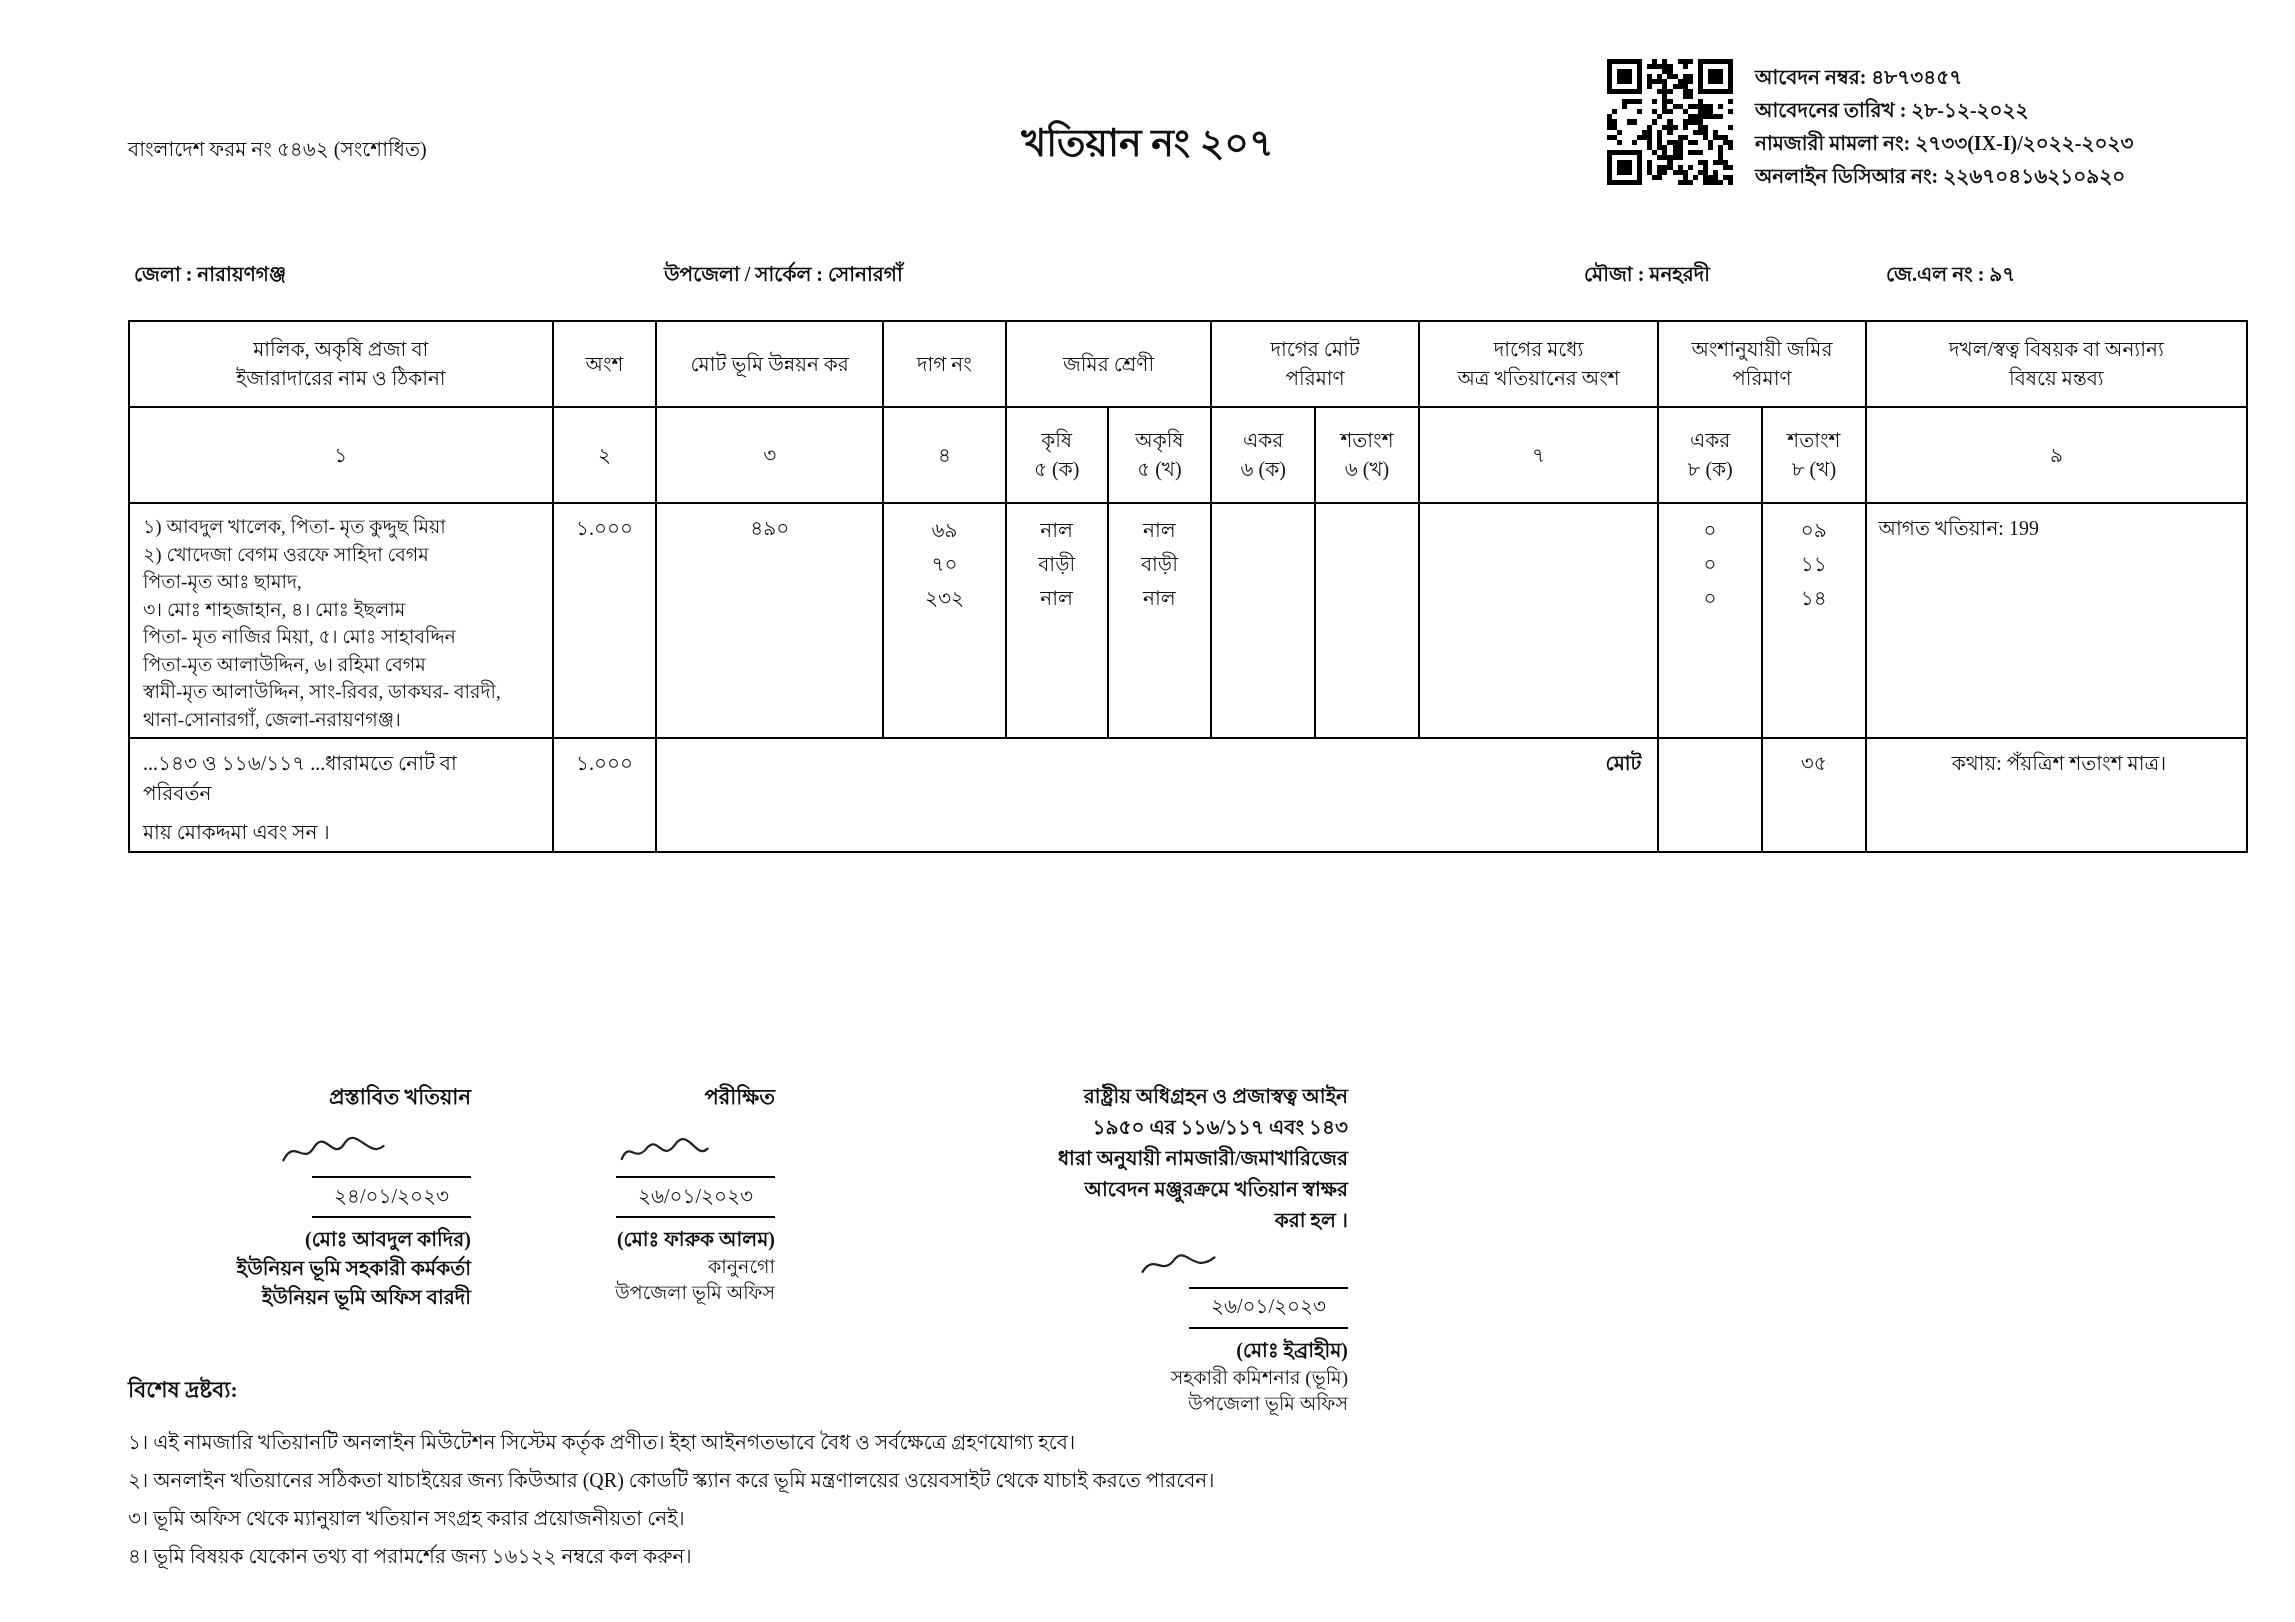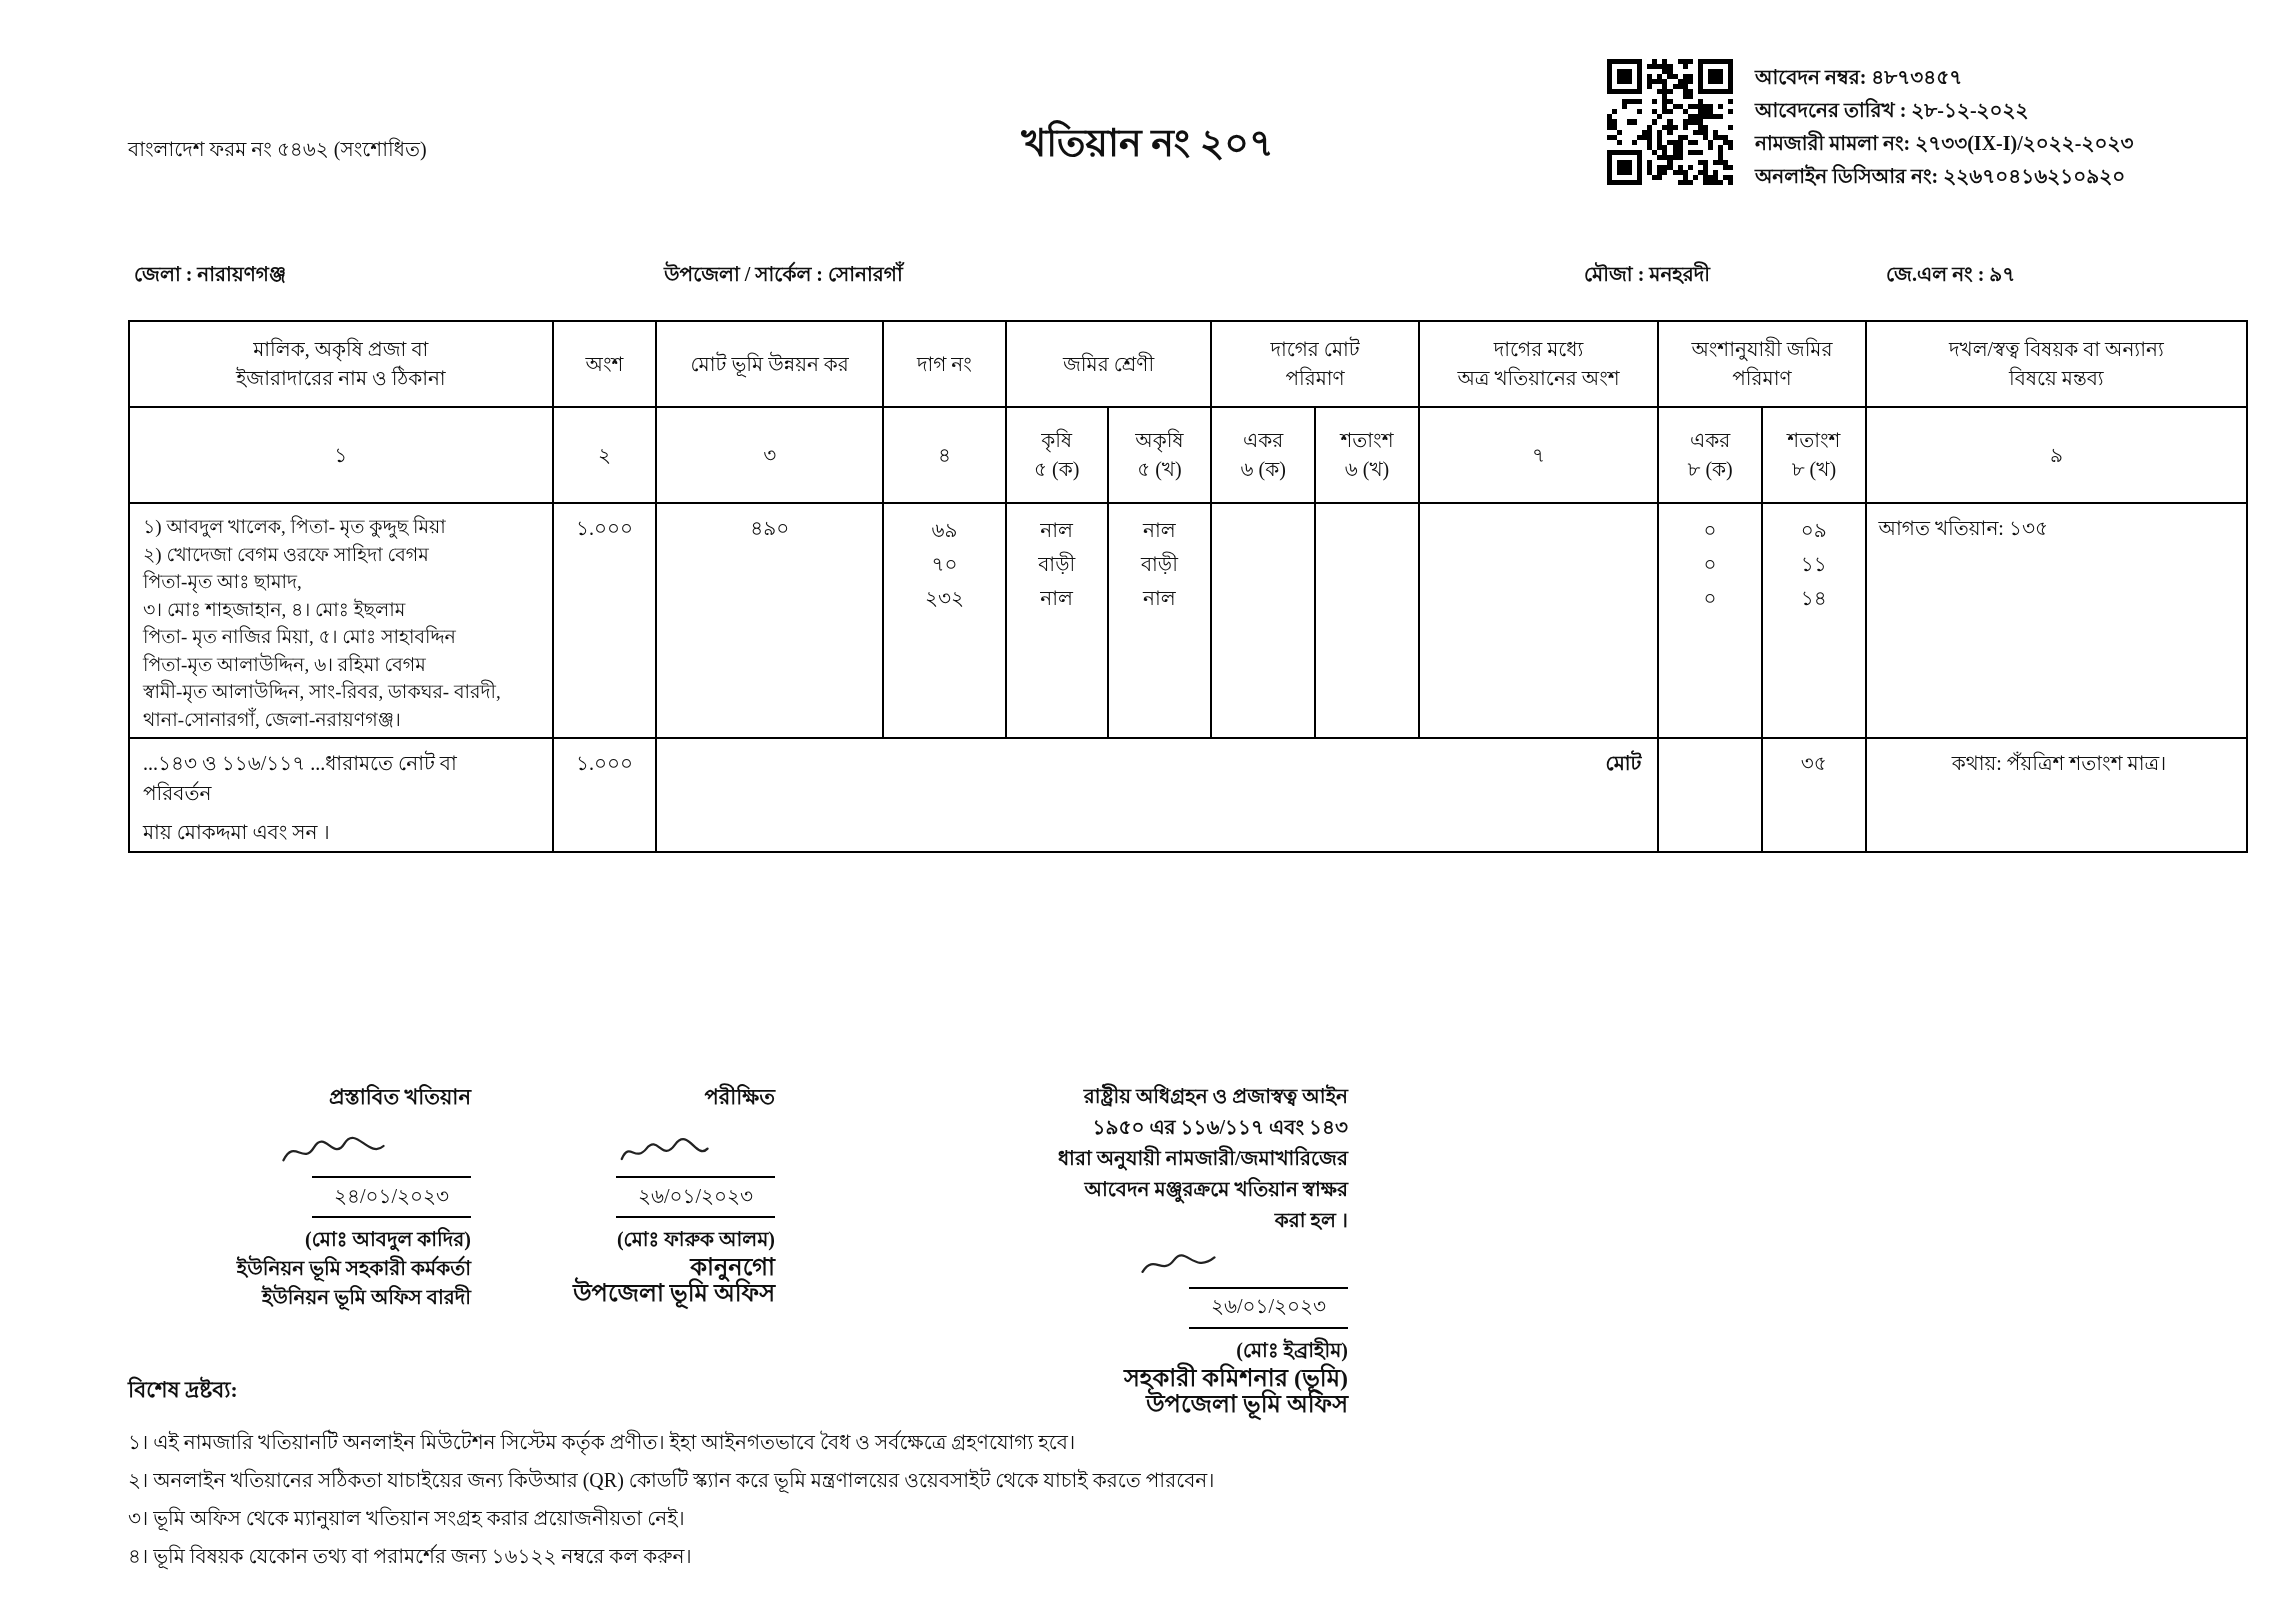--- a/index.html
+++ b/index.html
@@ -52,21 +52,21 @@
   .sig-proposed { left:196px;  width:275px; }
   .sig-examined { left:553px;  width:222px; }
   .sig-approval { left:1008px; width:340px; }
   .sig-title { font-weight:bold; font-size:21px; margin-bottom:9.2px; }
   .sig-statement div { font-weight:bold; font-size:20px; line-height:31px; }
   .sig-scribble { height:47px; display:flex; align-items:flex-end; justify-content:center; }
   .sig-date { display:inline-block; border-top:2px solid #000; border-bottom:2px solid #000;
               padding:2.6px 22px; margin-top:3.9px; font-size:20px; }
   .sig-name { font-weight:bold; margin-top:6.5px; line-height:29px; }
   .sig-role { font-weight:bold; line-height:29px; }
-  .sig-role-sm { font-weight:bold; font-size:24px; line-height:26px; }
+  .sig-role-sm { font-weight:normal; font-size:19px; line-height:26px; }
 
   
   .notes { position:absolute; top:1373px; left:128px; width:2042px; }
   .notes-heading { font-weight:bold; font-size:21.6px; margin-bottom:14.4px; }
   .note-item { line-height:38px; font-size:20px; white-space:nowrap; }
 </style>
 </head>
 <body>
 
 <div>
@@ -408,21 +408,21 @@
       <td>
         <div class="stack">০</div>
         <div class="stack">০</div>
         <div class="stack">০</div>
       </td>
       <td>
         <div class="stack">০৯</div>
         <div class="stack">১১</div>
         <div class="stack">১৪</div>
       </td>
-      <td class="cell-remarks">আগত খতিয়ান: ১৩৫</td>
+      <td class="cell-remarks">আগত খতিয়ান: 199</td>
     </tr>
 
     <tr class="row2">
       <td class="cell-note">
         <div>...১৪৩ ও ১১৬/১১৭ ...ধারামতে নোট বা</div>
         <div>পরিবর্তন</div>
         <div class="gap">মায় মোকদ্দমা এবং সন ।</div>
       </td>
       <td>১.০০০</td>
       <td colspan="7" class="cell-total">

